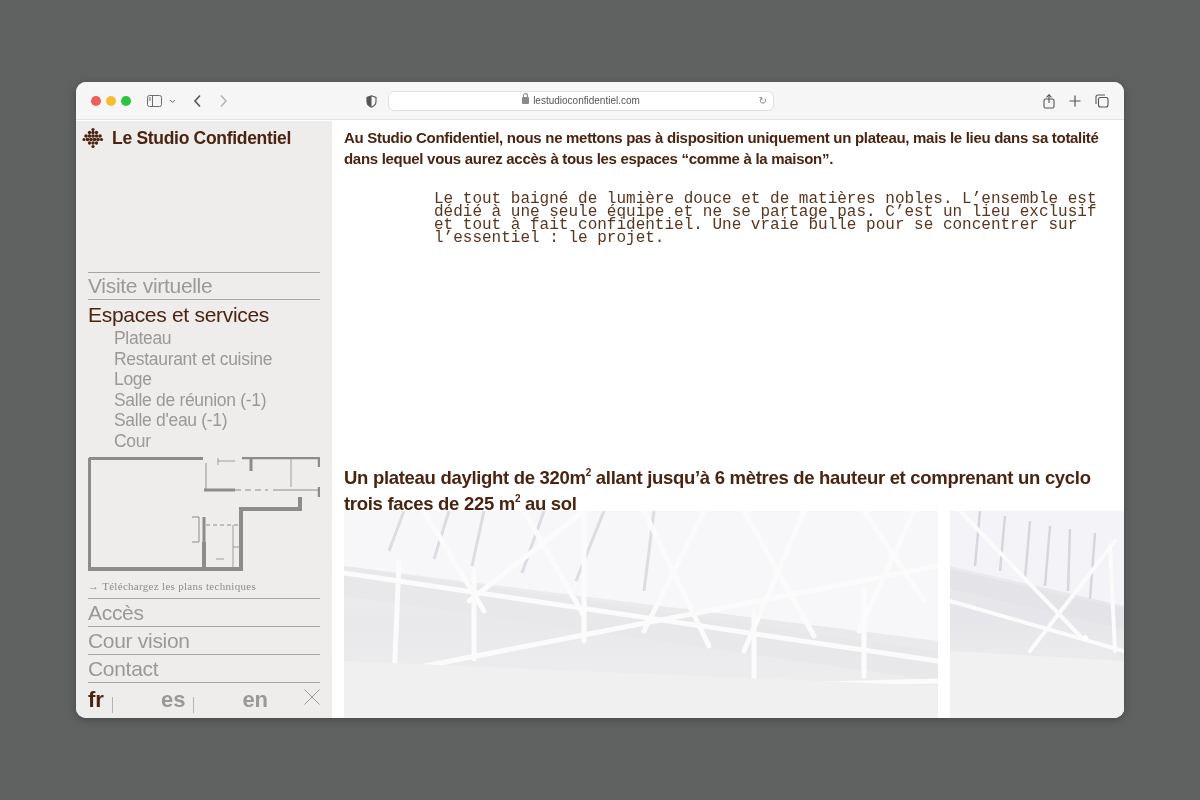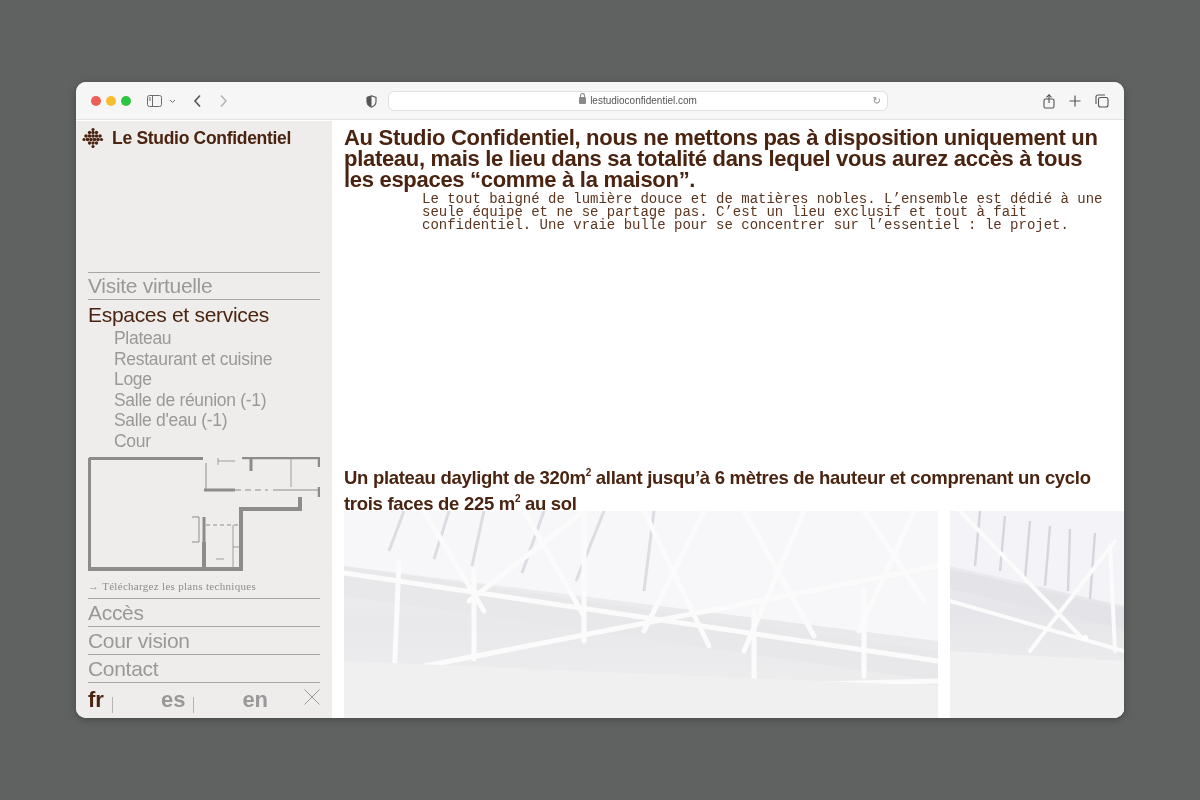--- a/index.html
+++ b/index.html
@@ -13,21 +13,21 @@
   .t-red { left: 15px; background: #ee5f57; }
   .t-yellow { left: 30px; background: #f6bd33; }
   .t-green { left: 45px; background: #2bc540; }
   .tb-icon { position: absolute; top: 10px; height: 18px; display: flex; align-items: center; justify-content: center; color: #6c6c6c; }
   .sidebar-toggle { left: 70px; width: 16px; }
   .sidebar-toggle svg, .chev svg { display: block; }
   .chev { left: 92px; width: 8px; }
   .nav-back { left: 114px; width: 14px; }
   .nav-fwd { left: 140px; width: 14px; color: #b5b5b5; }
   .shield { left: 288px; width: 14px; }
-  .urlbar { position: absolute; left: 312px; top: 9px; width: 500px; height: 20px; background: #fff; border: 1px solid #e0e0e0; border-radius: 6px; }
+  .urlbar { position: absolute; left: 312px; top: 9px; width: 386px; height: 20px; background: #fff; border: 1px solid #e0e0e0; border-radius: 6px; }
   .url-text { position: absolute; left: 0; right: 0; top: 3px; text-align: center; font-size: 10px; color: #555; }
   .lock { display: inline-block; width: 7px; height: 7px; background: #8a8a8a; border-radius: 1px; margin-right: 4px; position: relative; top: 0px; }
   .lock::before { content: ""; position: absolute; left: 1px; top: -4px; width: 3px; height: 4px; border: 1px solid #8a8a8a; border-bottom: none; border-radius: 3px 3px 0 0; }
   .reload { position: absolute; right: 6px; top: 3px; color: #888; font-size: 10px; }
   .share { left: 966px; width: 14px; }
   .newtab { left: 992px; width: 14px; }
   .tabs { left: 1018px; width: 16px; }
 
   .page { position: absolute; left: 0; top: 39px; width: 100%; height: 597px; }
 
@@ -44,22 +44,22 @@
   .plan { position: absolute; left: 12px; top: 336px; width: 232px; height: 114px; }
   .plan-link { position: absolute; left: 12px; top: 459px; font-family: "Liberation Serif", serif; font-size: 11px; color: #8e8c8b; letter-spacing: 0.3px; }
 
   .lang { position: absolute; left: 12px; top: 566px; display: flex; align-items: flex-end; font-weight: bold; font-size: 22px; }
   .lang .fr { color: #4a2410; }
   .lang .other { color: #9a9898; margin-left: 40px; }
   .lang .sep { width: 1px; height: 16px; background: #b5b3b2; margin: 0 8px; }
   .close-x { position: absolute; left: 228px; top: 568px; width: 16px; height: 16px; }
 
   .content { position: absolute; left: 256px; top: 0; width: 792px; height: 597px; background: #fff; }
-  .headline { position: absolute; left: 12px; top: 6px; width: 770px; font-weight: bold; font-size: 22px; line-height: 21px; color: #4a2410; letter-spacing: -0.3px; }
-  .lede { position: absolute; left: 90px; top: 72px; width: 690px; font-family: "Liberation Mono", monospace; font-size: 14px; line-height: 13px; color: #5a3520; }
+  .headline { position: absolute; left: 12px; top: 6px; width: 770px; font-weight: bold; font-size: 15px; line-height: 21px; color: #4a2410; letter-spacing: -0.3px; }
+  .lede { position: absolute; left: 102px; top: 72px; width: 690px; font-family: "Liberation Mono", monospace; font-size: 16px; line-height: 13px; color: #5a3520; }
   .sub-headline { position: absolute; left: 12px; top: 341px; width: 770px; font-weight: bold; font-size: 18.5px; line-height: 21px; color: #4a2410; letter-spacing: -0.3px; }
   .sub-headline sup { font-size: 10px; vertical-align: 8px; }
 
   .photo { position: absolute; top: 390px; height: 207px; overflow: hidden; }
   .photo-1 { left: 12px; width: 594px; background: linear-gradient(180deg, #f2f2f4 0%, #e9e9ec 55%, #efefef 100%); }
   .photo-2 { left: 618px; width: 174px; background: linear-gradient(180deg, #f0f0f2 0%, #e6e6ea 50%, #f2f2f2 100%); }
   .photo svg { position: absolute; left: 0; top: 0; }
 </style>
 </head>
 <body>

